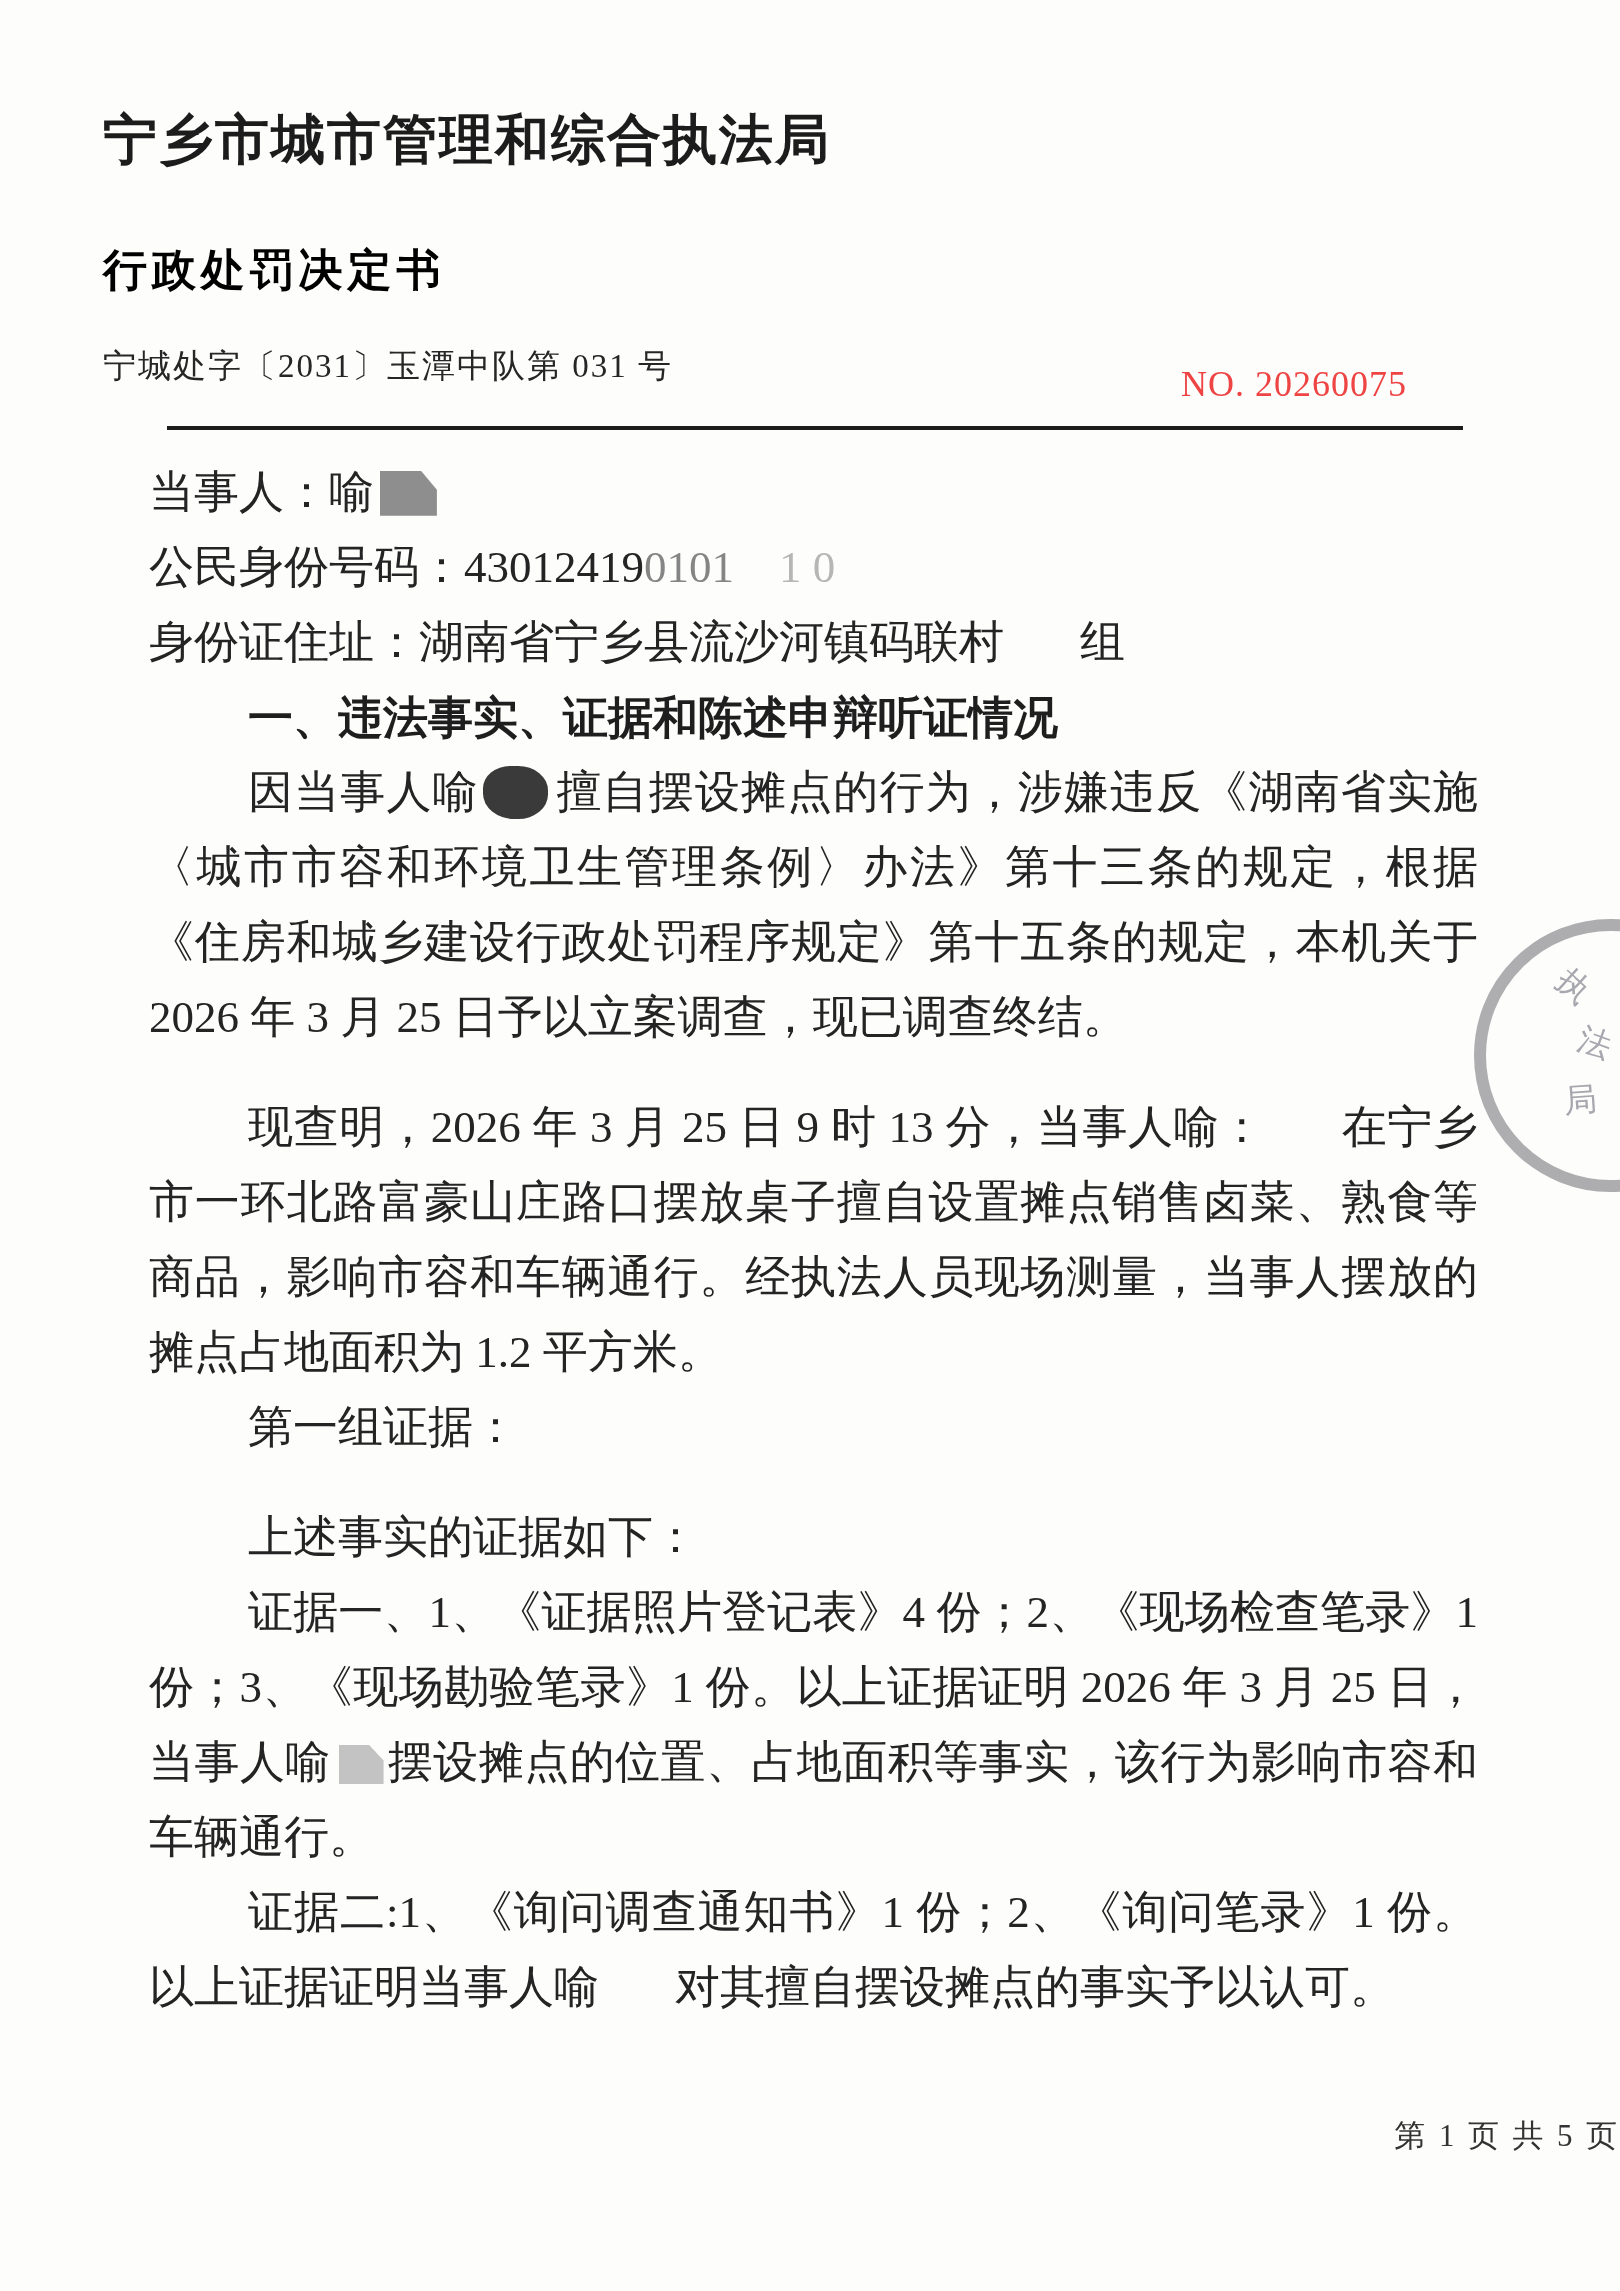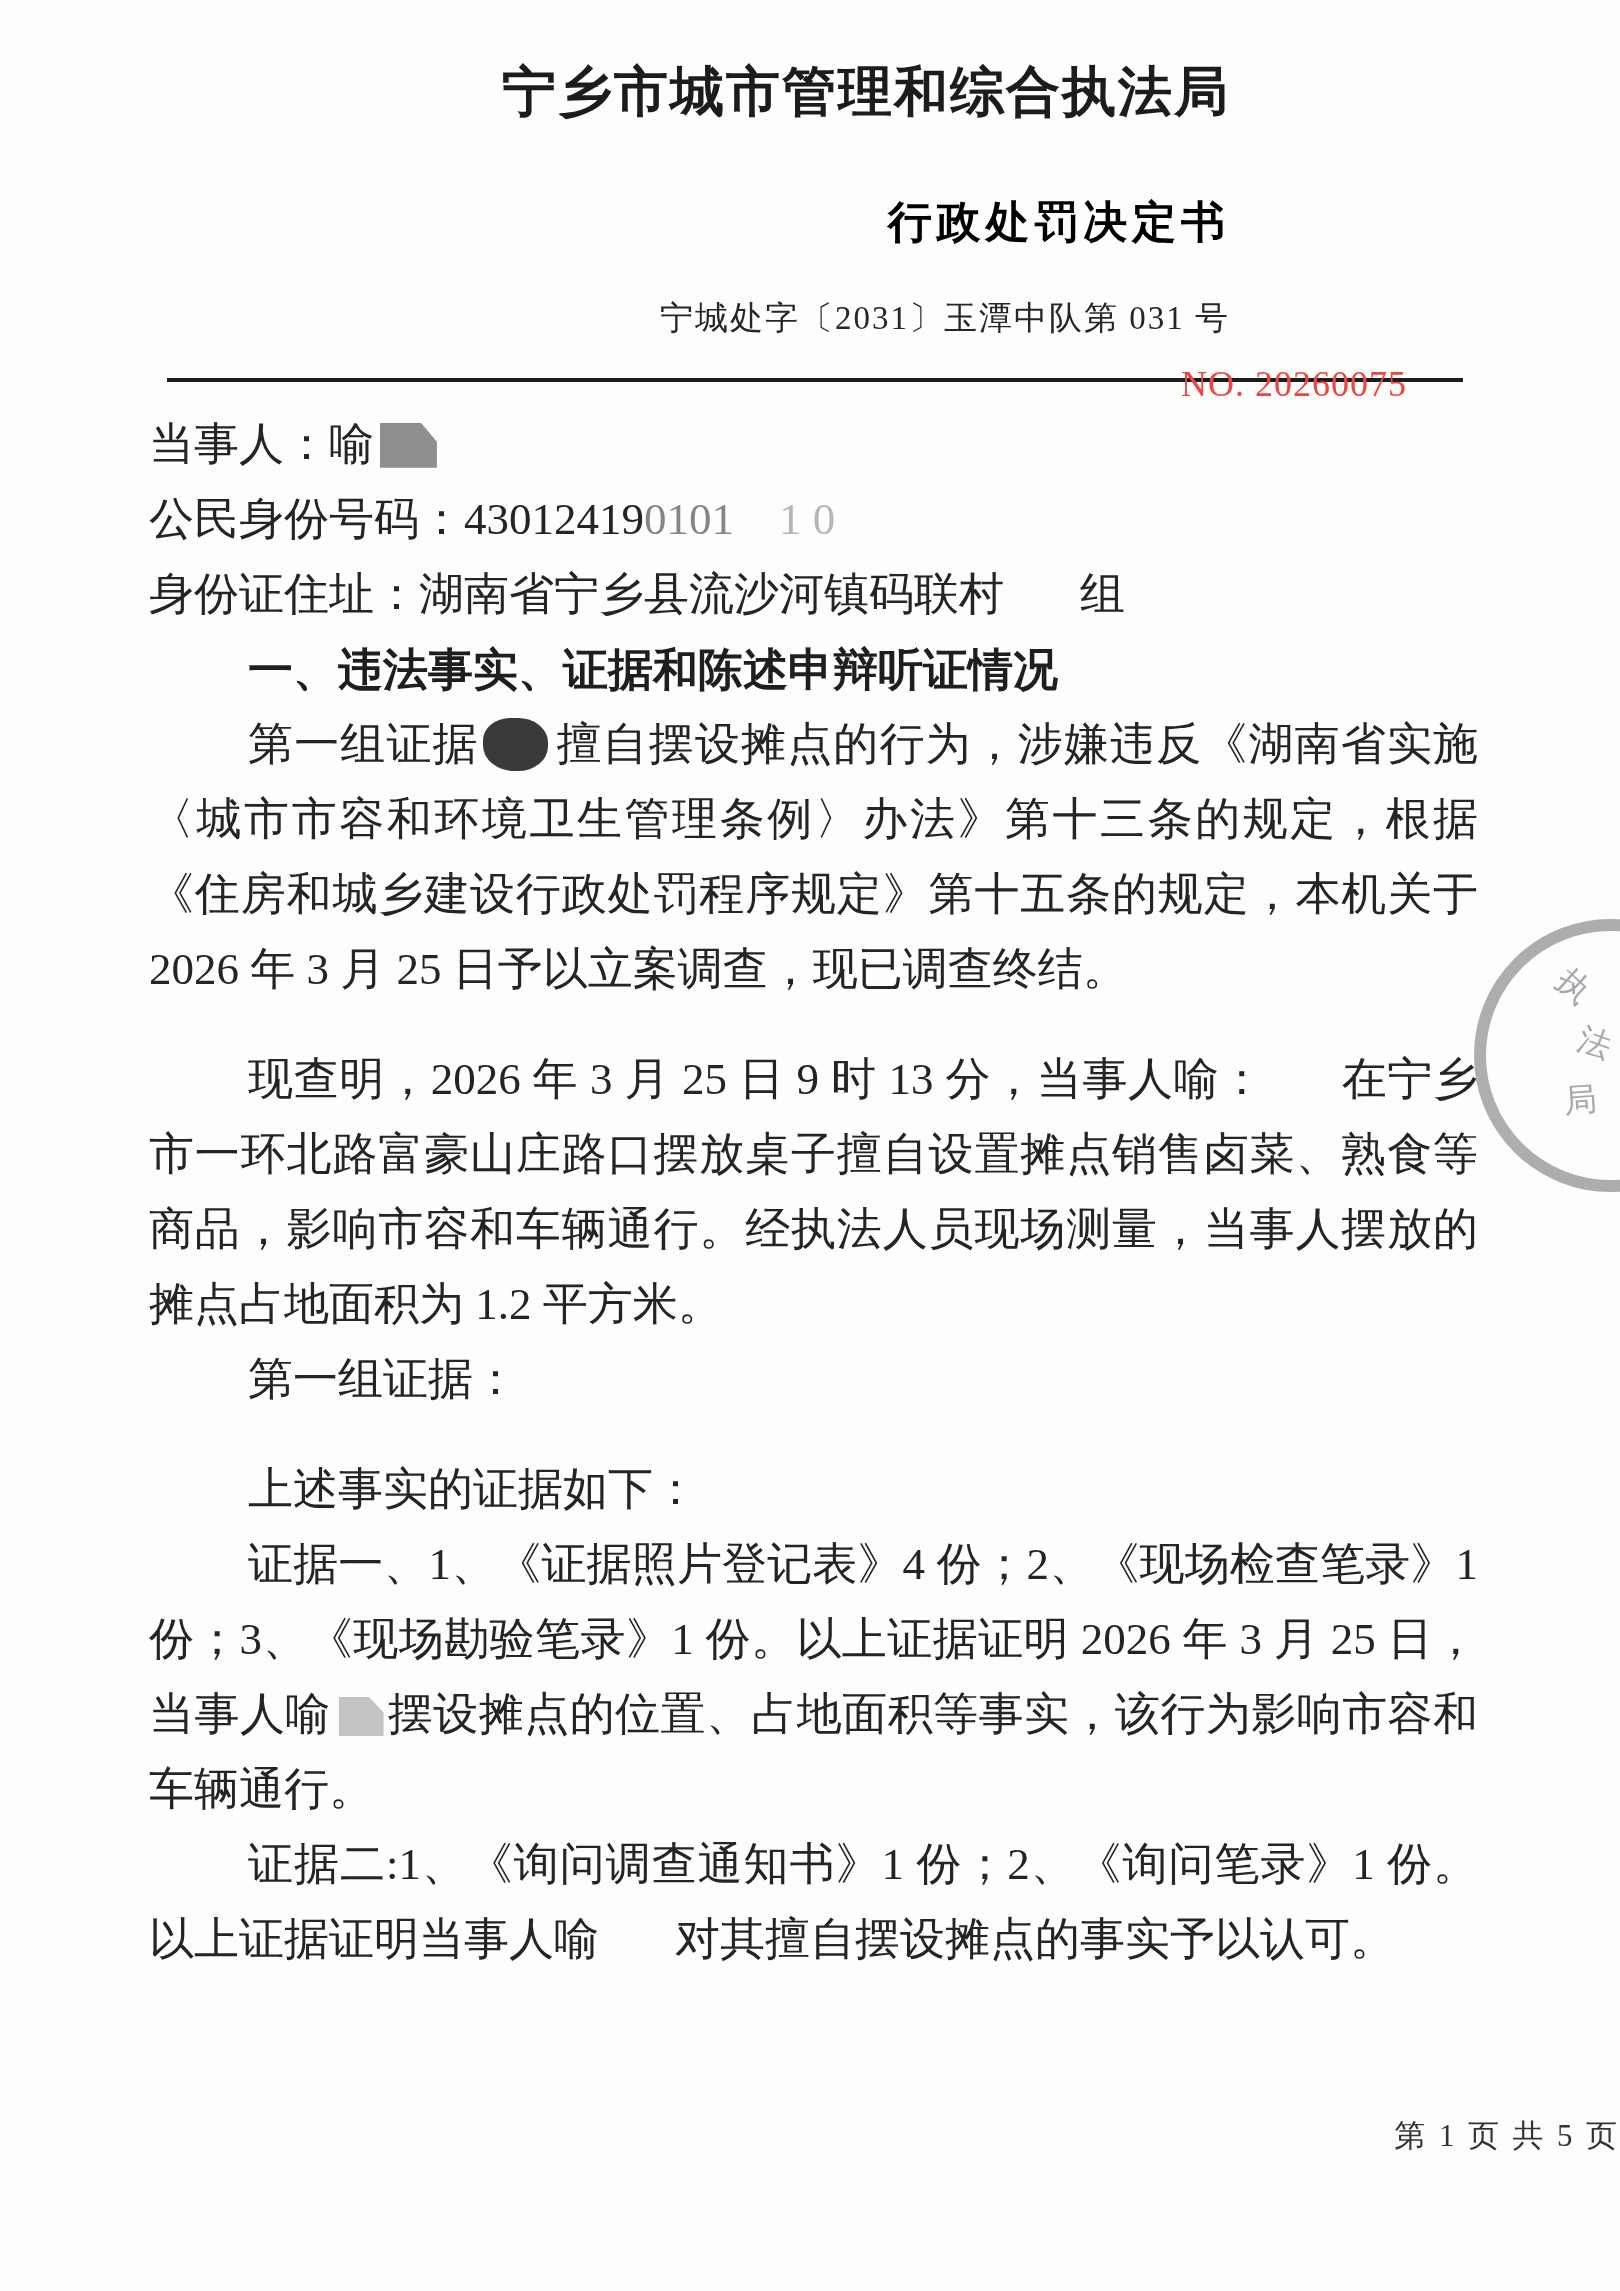--- a/index.html
+++ b/index.html
@@ -8,24 +8,24 @@
     background:#fdfdfc;
     font-family:"Liberation Serif","DejaVu Serif",serif;
     color:#232323;
     position:relative;
     overflow:hidden;
   }
   .page { position:absolute; inset:0; }
 
   
   .header {
-    padding-top:54px;
+    padding-top:102px;
     margin-left:103px;
     width:1127px;
-    text-align:right;
+    text-align:left;
   }
   .org-title {
     font-family:"Liberation Sans","DejaVu Sans",sans-serif;
     font-weight:700;
     font-size:54px;
     letter-spacing:2px;
     color:#1c1c1c;
     line-height:74px;
   }
   .doc-title {
@@ -149,21 +149,21 @@
   <div class="doc-body">
 
     <p><span>当事人：喻</span><span class="redact-gray"></span></p>
 
     <p><span>公民身份号码：</span><span>43012419</span><span class="faded">0101</span><span class="gap-sm"></span><span class="faint">1 0</span></p>
 
     <p><span>身份证住址：</span><span>湖南省宁乡县流沙河镇码联村</span><span class="gap-md"></span><span>组</span></p>
 
     <p class="heading">一、违法事实、证据和陈述申辩听证情况</p>
 
-    <p class="indent"><span>第一组证据</span><span class="redact-dark"></span><span>擅自摆设摊点的行为，涉嫌违反《湖南省实施〈城市市容和环境卫生管理条例〉办法》第十三条的规定，根据《住房和城乡建设行政处罚程序规定》第十五条的规定，本机关于 2026 年 3 月 25 日予以立案调查，现已调查终结。</span></p>
+    <p class="indent"><span>因当事人喻</span><span class="redact-dark"></span><span>擅自摆设摊点的行为，涉嫌违反《湖南省实施〈城市市容和环境卫生管理条例〉办法》第十三条的规定，根据《住房和城乡建设行政处罚程序规定》第十五条的规定，本机关于 2026 年 3 月 25 日予以立案调查，现已调查终结。</span></p>
 
     <p class="indent mt"><span>现查明，2026 年 3 月 25 日 9 时 13 分，当事人喻：</span><span class="gap-md faint"></span><span>在宁乡市一环北路富豪山庄路口摆放桌子擅自设置摊点销售卤菜、熟食等商品，影响市容和车辆通行。经执法人员现场测量，当事人摆放的摊点占地面积为 1.2 平方米。</span></p>
 
     <p class="indent">第一组证据：</p>
 
     <p class="indent mt">上述事实的证据如下：</p>
 
     <p class="indent"><span>证据一、1、《证据照片登记表》4 份；2、《现场检查笔录》1 份；3、《现场勘验笔录》1 份。以上证据证明 2026 年 3 月 25 日，当事人喻</span><span class="redact-light"></span><span>摆设摊点的位置、占地面积等事实，该行为影响市容和车辆通行。</span></p>
 
     <p class="indent"><span>证据二:1、《询问调查通知书》1 份；2、《询问笔录》1 份。以上证据证明当事人喻</span><span class="gap-md"></span><span>对其擅自摆设摊点的事实予以认可。</span></p>

